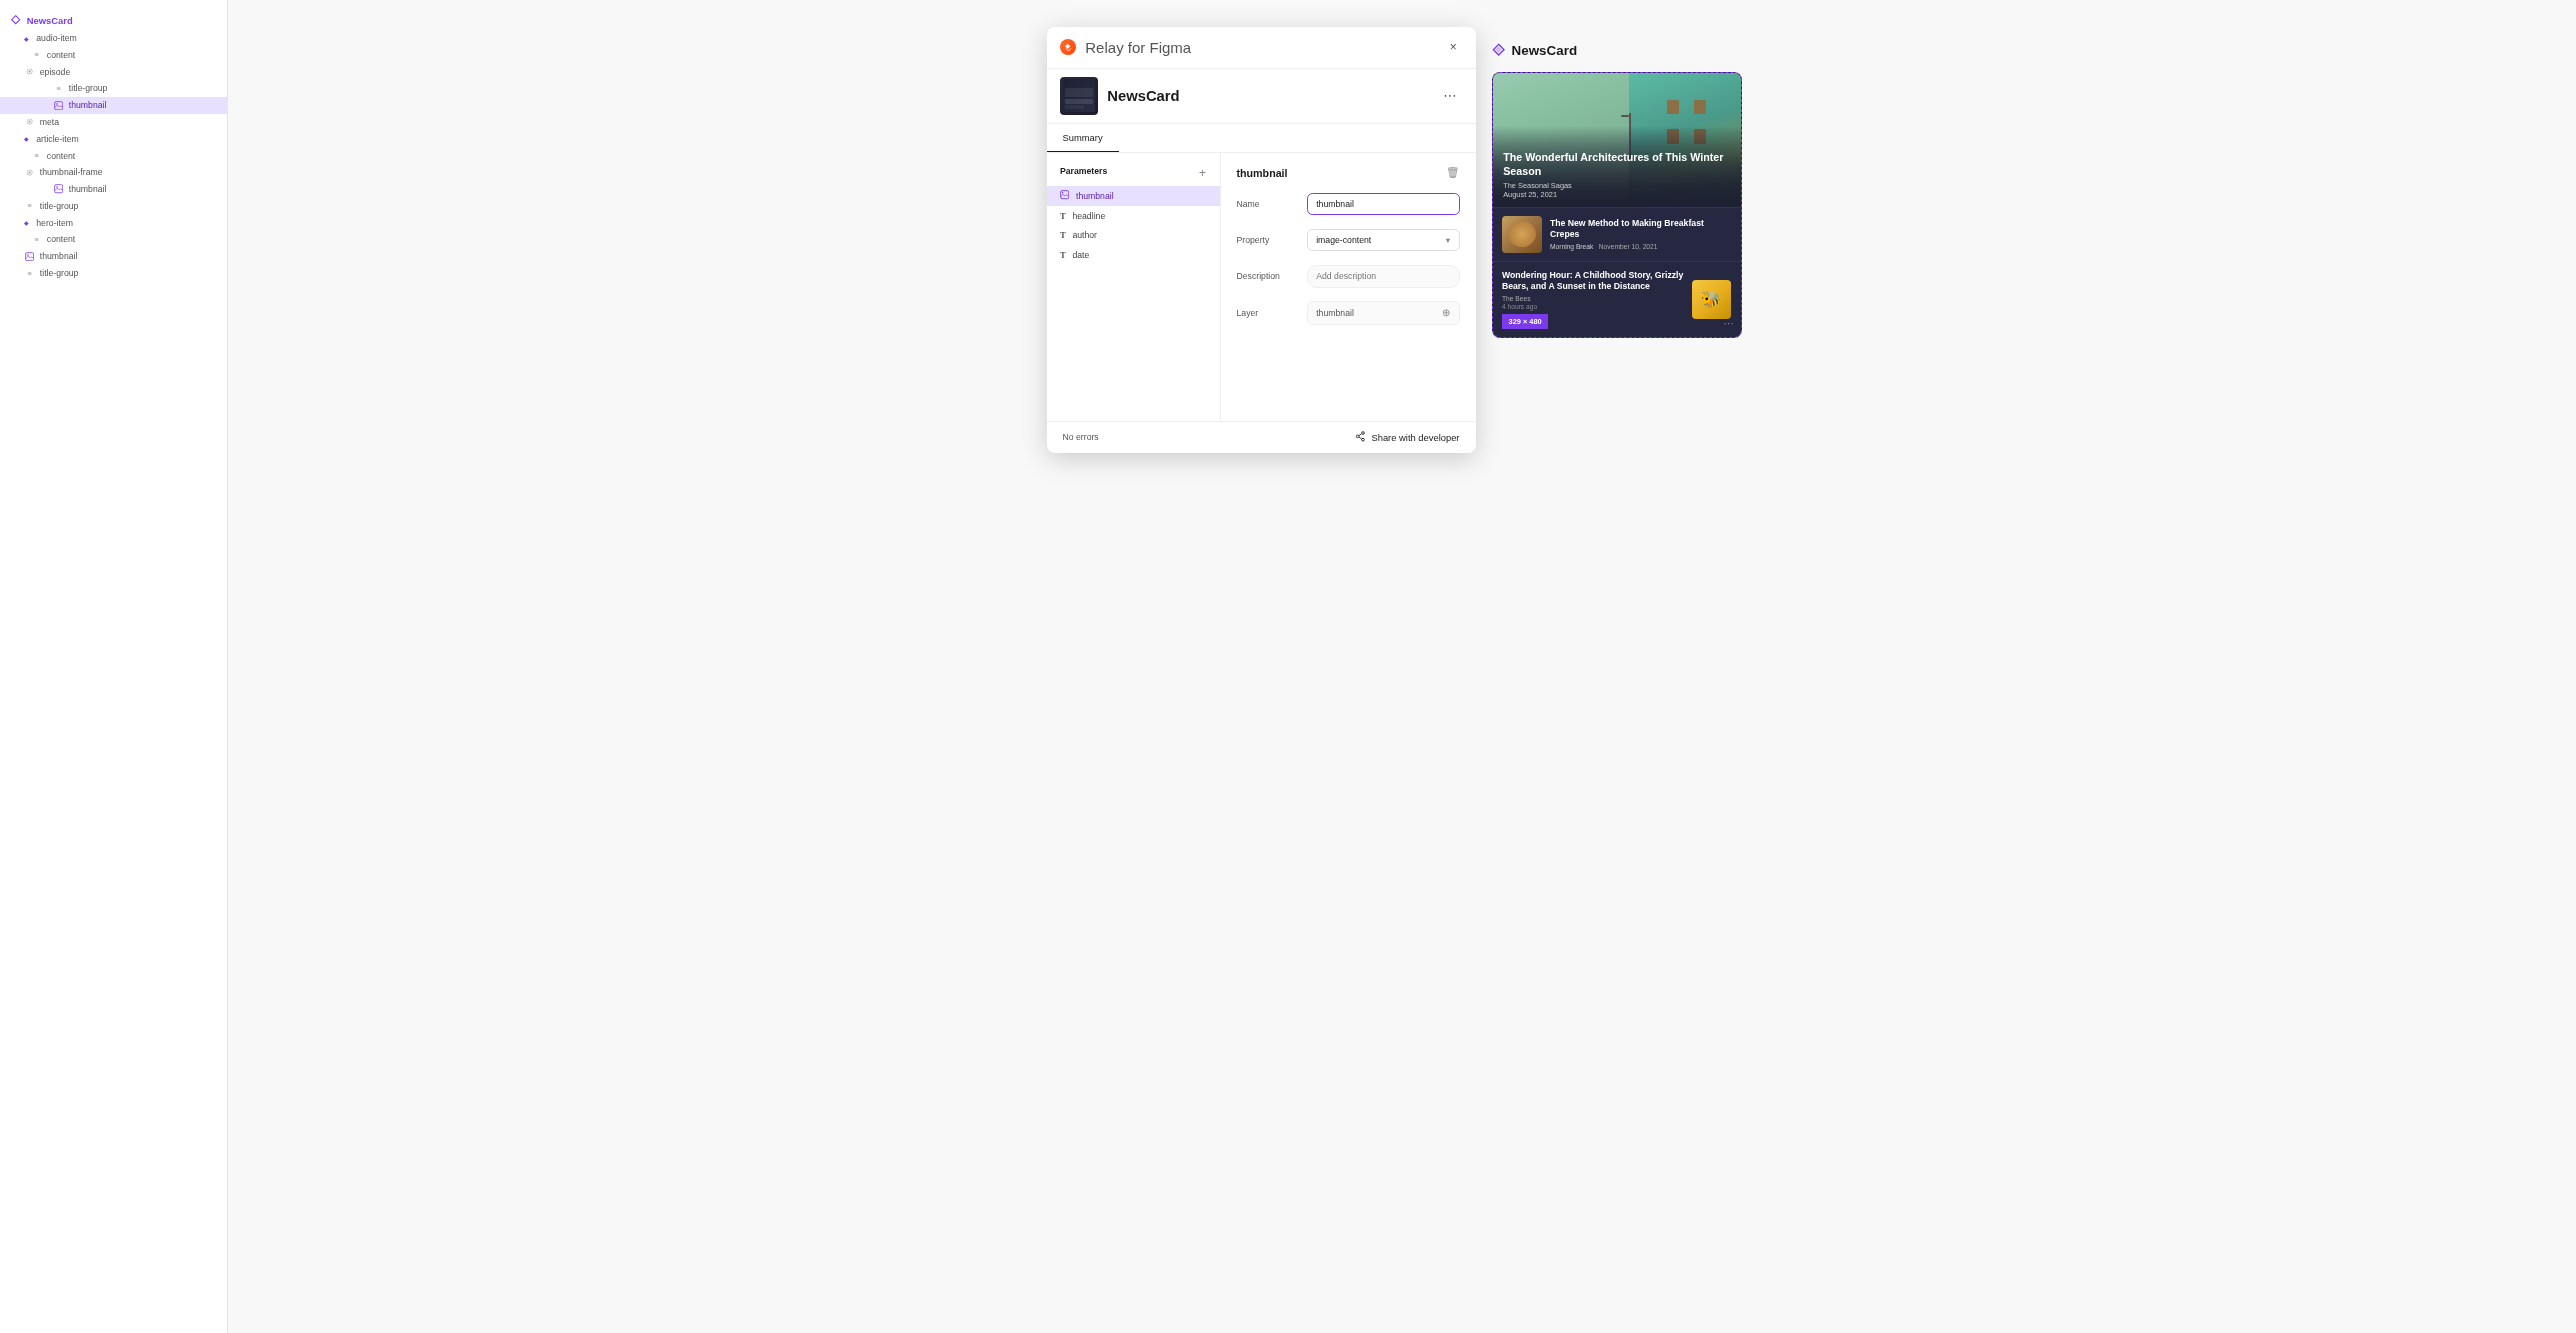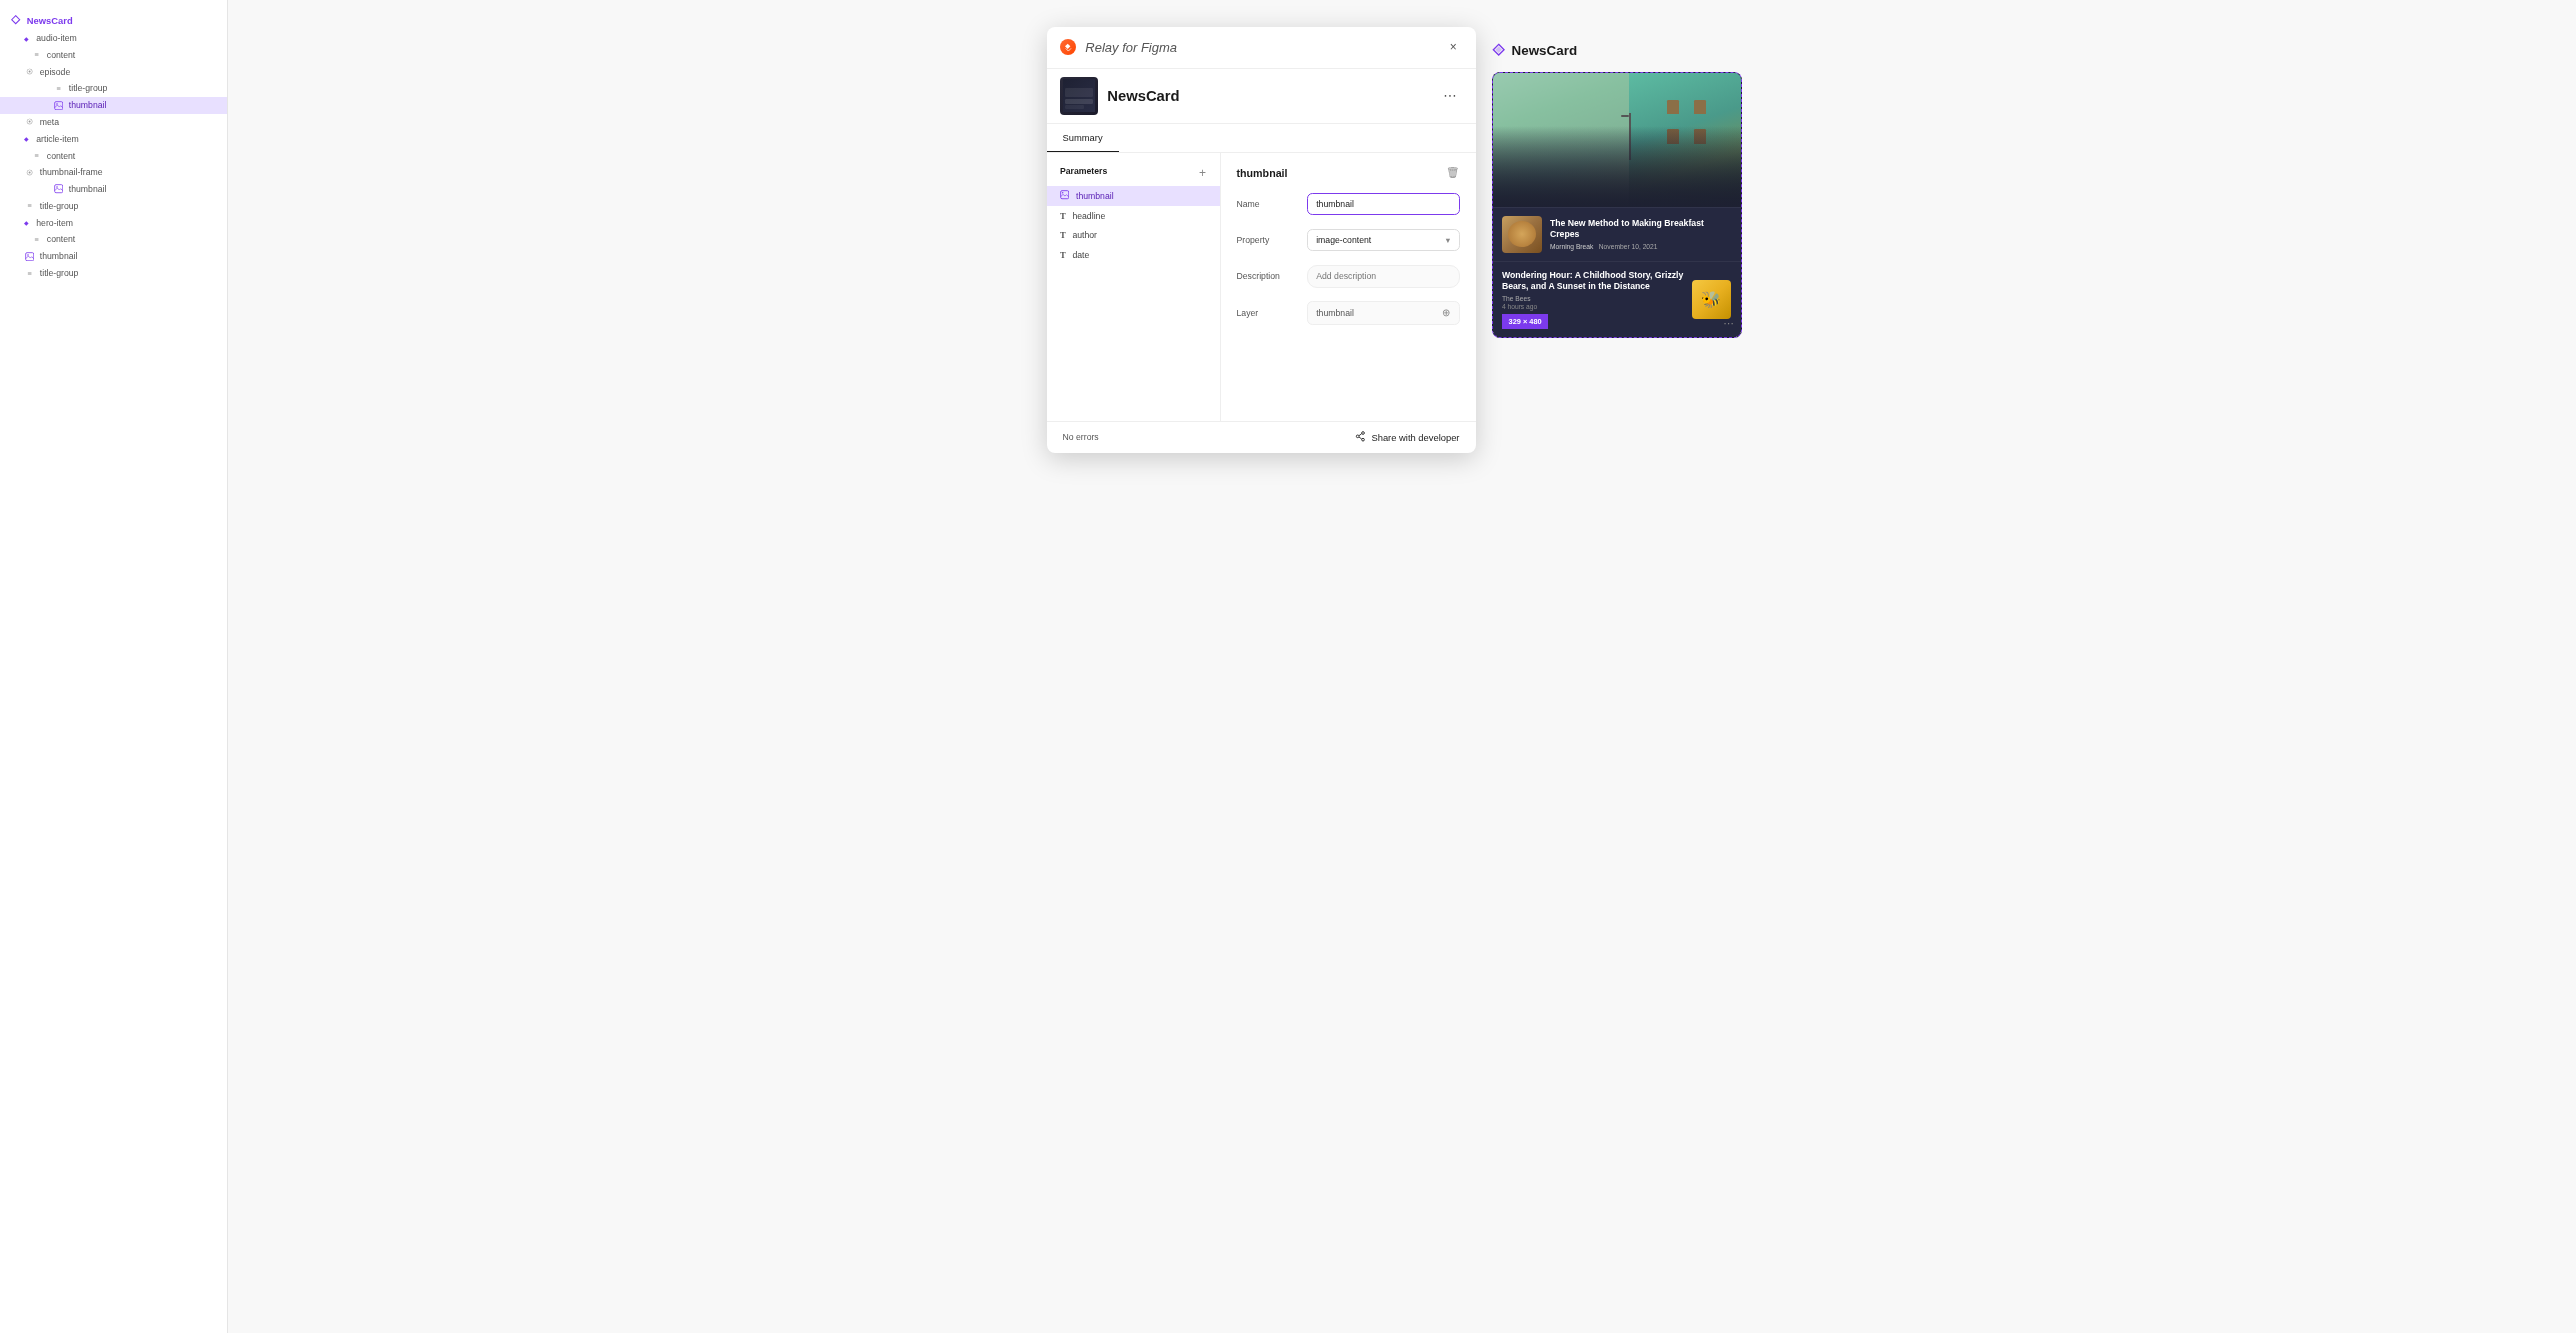--- a/index.html
+++ b/index.html
@@ -568,21 +568,21 @@
   <div class="dialog">
 
     <div class="dialog-header">
       <div class="dialog-header-left">
         <div class="relay-icon">
           <svg width="9.4" height="9.4" viewBox="0 0 14 14">
               <path d="M7 1 L11 5 L7 9 L3 5 Z" fill="white"></path>
               <path d="M4 8 L8 12 L12 8" fill="none" stroke="white" stroke-width="1.2"></path>
             </svg>
         </div>
-        <span style="font-size:13px;color:#555;font-style:italic;">Relay for Figma</span>
+        <span style="font-size:15px;color:#555;">Relay for Figma</span>
       </div>
       <div class="dialog-header-right">
         <button class="dialog-close-btn">×</button>
       </div>
     </div>
 
     <div class="dialog-header" style="border-top:none; padding-top:8px; padding-bottom:8px;">
       <div class="dialog-header-left">
         <div class="dialog-thumb">
           <div class="dialog-thumb-inner">
@@ -725,20 +725,25 @@
             <div style="position:absolute;top:20%;right:25%;width:12px;height:14.8px;background:#8B6F47;border-radius:1.3px 1.3px 0 0;"></div>
             <div style="position:absolute;top:20%;right:14%;width:12px;height:14.8px;background:#8B6F47;border-radius:1.3px 1.3px 0 0;"></div>
             <div style="position:absolute;top:42%;right:25%;width:12px;height:14.8px;background:#7a6040;border-radius:1.3px 1.3px 0 0;"></div>
             <div style="position:absolute;top:42%;right:14%;width:12px;height:14.8px;background:#7a6040;border-radius:1.3px 1.3px 0 0;"></div>
 
             <div style="position:absolute;bottom:35%;left:55%;width:2px;height:35%;background:#555;"></div>
             <div style="position:absolute;bottom:67%;left:52%;width:8px;height:2px;background:#555;border-radius:2px;"></div>
           </div>
           <div style="position:absolute;bottom:0;left:0;right:0;height:60%;background:linear-gradient(to top,rgba(20,24,40,0.95),transparent);"></div>
         </div>
+        <div class="hero-overlay">
+          <div class="hero-headline">The Wonderful Architectures of This Winter Season</div>
+          <div class="hero-author">The Seasonal Sagas</div>
+          <div class="hero-date">August 25, 2021</div>
+        </div>
       </div>
 
       <div class="article-card">
         <div class="article-thumb article-thumb-crepes">
           <div style="width:100%;height:100%;background:linear-gradient(135deg,#c8a060,#9a7040,#7a5020);display:flex;align-items:center;justify-content:center;">
             <div style="width:70%;height:70%;border-radius:50%;background:radial-gradient(circle,#d4a55a,#a87030);"></div>
           </div>
         </div>
         <div class="article-content">
           <div class="article-title">The New Method to Making Breakfast Crepes</div>

